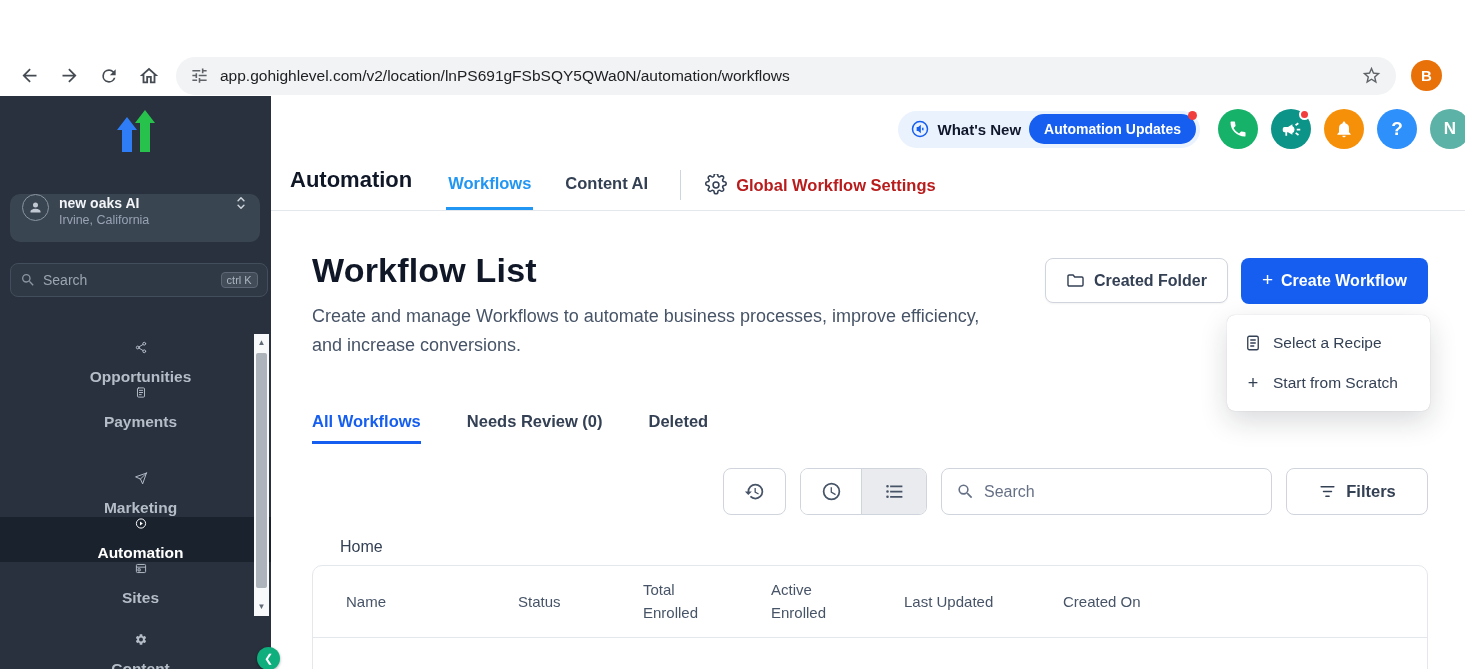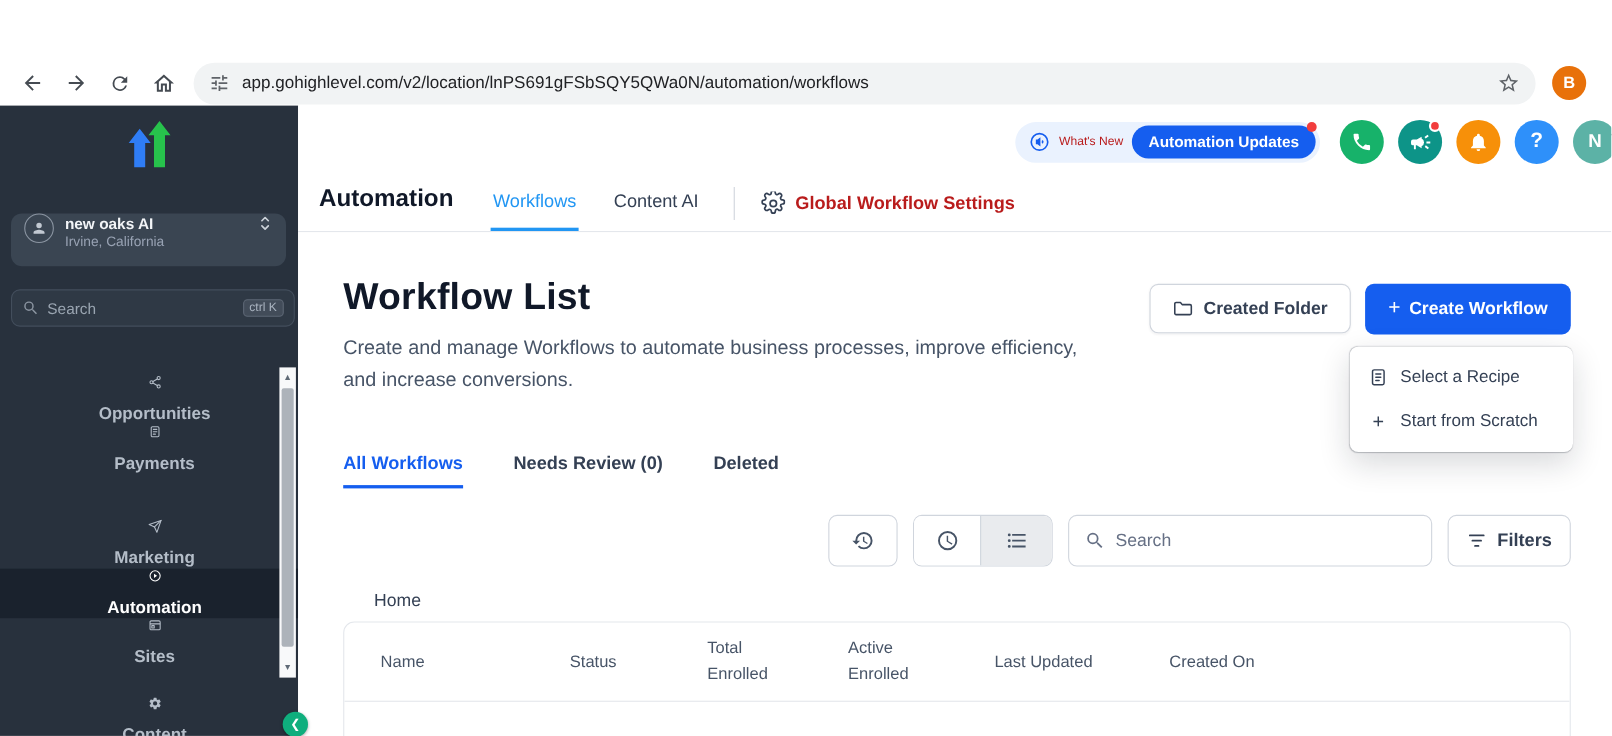--- a/index.html
+++ b/index.html
@@ -41,35 +41,35 @@
   .sb-spacer-b { height: 26px; }
   .sb-scrollbar { position: absolute; top: 238px; right: 2px; width: 15px; height: 282px; background: #f8f9fa; z-index: 2; }
   .sb-scroll-arrow { position: absolute; left: 0; width: 15px; text-align: center; font-size: 8px; color: #5f6a76; line-height: 14px; cursor: pointer; }
   .sb-scroll-thumb { position: absolute; top: 19px; left: 2px; width: 11px; height: 235px; background: #adb3ba; border-radius: 2px; cursor: grab; }
   .collapse-btn { position: absolute; left: 257px; top: 551px; width: 23px; height: 23px; border-radius: 50%; background: #0fae7d; color: #fff; display: flex; align-items: center; justify-content: center; font-size: 11px; z-index: 6; box-shadow: 0 1px 3px rgba(0,0,0,.35); cursor: pointer; }
 
   
   .main { flex: 1; position: relative; background: #fff; min-width: 0; }
   .topbar { position: absolute; top: 13px; right: -5px; display: flex; align-items: center; gap: 13px; z-index: 3; }
   .whatsnew-pill { height: 37px; background: #eaf2fe; border-radius: 19px; display: flex; align-items: center; gap: 8px; padding: 0 4px 0 12px; margin-right: 5px; }
-  .whatsnew-label { color: #b91c1c; font-weight: 400; font-size: 11px; cursor: pointer; }
+  .whatsnew-label { color: #0f172a; font-weight: 700; font-size: 15px; cursor: pointer; }
   .updates-badge { position: relative; background: #155eef; color: #fff; font-weight: 700; font-size: 14px; padding: 7px 15px; border-radius: 17px; cursor: pointer; }
   .red-dot { position: absolute; top: -3px; right: -1px; width: 9px; height: 9px; background: #f23d3d; border-radius: 50%; }
   .circle { width: 40px; height: 40px; border-radius: 50%; display: flex; align-items: center; justify-content: center; color: #fff; position: relative; cursor: pointer; flex: none; }
   .c-phone { background: #17b26a; }
   .c-mega { background: #0d9488; }
   .c-mega .red-dot { top: 0; right: 1px; border: 2px solid #fff; width: 11px; height: 11px; }
   .c-bell { background: #f79009; }
   .c-help { background: #2e90fa; font-size: 19px; font-weight: 700; }
   .c-avatar { background: #5cb2a6; font-size: 17px; font-weight: 700; }
 
   .header { position: relative; height: 115px; border-bottom: 1px solid #e4e7ec; }
   .header-row { position: absolute; left: 19px; bottom: 0; display: flex; align-items: flex-end; }
   .header-title { font-size: 22px; font-weight: 700; color: #101828; margin-right: 34px; padding-bottom: 17px; }
-  .h-tab { font-size: 16.5px; font-weight: 400; color: #344054; padding: 0 2px 17px; margin-right: 30px; cursor: pointer; margin-top: 24px; }
+  .h-tab { font-size: 16.5px; font-weight: 700; color: #344054; padding: 0 2px 17px; margin-right: 30px; cursor: pointer; margin-top: 24px; }
   .h-tab.active { color: #2196f3; border-bottom: 3px solid #2196f3; padding-bottom: 14px; }
   .h-divider { width: 1px; height: 30px; background: #d0d5dd; margin: 0 24px 10px 0; }
   .h-settings { display: flex; align-items: center; gap: 9px; color: #b91c1c; font-weight: 600; font-size: 16.5px; padding-bottom: 14px; cursor: pointer; }
 
   .content { position: relative; padding: 40px 37px 0 41px; }
   .page-title { font-size: 34px; font-weight: 700; color: #101828; letter-spacing: .2px; }
   .subtitle { margin-top: 12px; max-width: 700px; font-size: 18px; color: #475467; line-height: 1.62; }
   .actions { position: absolute; top: 47px; right: 37px; display: flex; gap: 13px; z-index: 4; }
   .btn-outline { height: 45px; display: flex; align-items: center; gap: 9px; padding: 0 20px; border: 1px solid #d0d5dd; border-radius: 8px; background: #fff; color: #344054; font-weight: 700; font-size: 16px; cursor: pointer; box-shadow: 0 1px 2px rgba(16,24,40,.05); font-family: inherit; }
   .btn-primary { height: 46px; display: flex; align-items: center; gap: 8px; padding: 0 21px; border-radius: 8px; background: #155eef; color: #fff; font-weight: 700; font-size: 16px; border: none; cursor: pointer; font-family: inherit; }
@@ -84,21 +84,21 @@
 
   .toolbar { display: flex; justify-content: flex-end; align-items: center; gap: 14px; margin-top: 24px; }
   .icon-btn { width: 63px; height: 47px; border: 1px solid #d0d5dd; border-radius: 8px; display: flex; align-items: center; justify-content: center; color: #475467; background: #fff; cursor: pointer; }
   .btn-group { display: flex; border: 1px solid #d0d5dd; border-radius: 8px; overflow: hidden; height: 47px; }
   .group-btn { width: 60px; border: none; display: flex; align-items: center; justify-content: center; color: #475467; background: #fff; cursor: pointer; }
   .group-btn + .group-btn { border-left: 1px solid #d0d5dd; }
   .group-btn.selected { background: #e9ebee; width: 65px; }
   .search-box { width: 331px; height: 47px; border: 1px solid #d0d5dd; border-radius: 8px; display: flex; align-items: center; gap: 9px; padding: 0 14px; background: #fff; }
   .search-box input { flex: 1; min-width: 0; border: none; outline: none; font-size: 16px; color: #101828; font-family: "Liberation Sans", sans-serif; }
   .search-box input::placeholder { color: #667085; }
-  .filters-btn { width: 112px; height: 47px; border: 1px solid #d0d5dd; border-radius: 8px; display: flex; align-items: center; justify-content: center; gap: 9px; color: #344054; font-weight: 600; font-size: 16.5px; background: #fff; cursor: pointer; font-family: inherit; }
+  .filters-btn { width: 142px; height: 47px; border: 1px solid #d0d5dd; border-radius: 8px; display: flex; align-items: center; justify-content: center; gap: 9px; color: #344054; font-weight: 600; font-size: 16.5px; background: #fff; cursor: pointer; font-family: inherit; }
 
   .breadcrumb { margin: 23px 0 0 28px; font-size: 16px; color: #344054; }
   .wtable { margin-top: 9px; border: 1px solid #e4e7ec; border-radius: 10px; height: 130px; overflow: hidden; background: #fff; }
   .thead { display: grid; grid-template-columns: 172px 125px 128px 133px 159px 1fr; padding-left: 33px; height: 72px; align-items: center; border-bottom: 1px solid #e4e7ec; color: #475467; font-size: 15px; }
   .th-narrow span { display: inline-block; width: 64px; line-height: 1.5; }
 </style>
 </head>
 <body>
 
 <div class="page">

